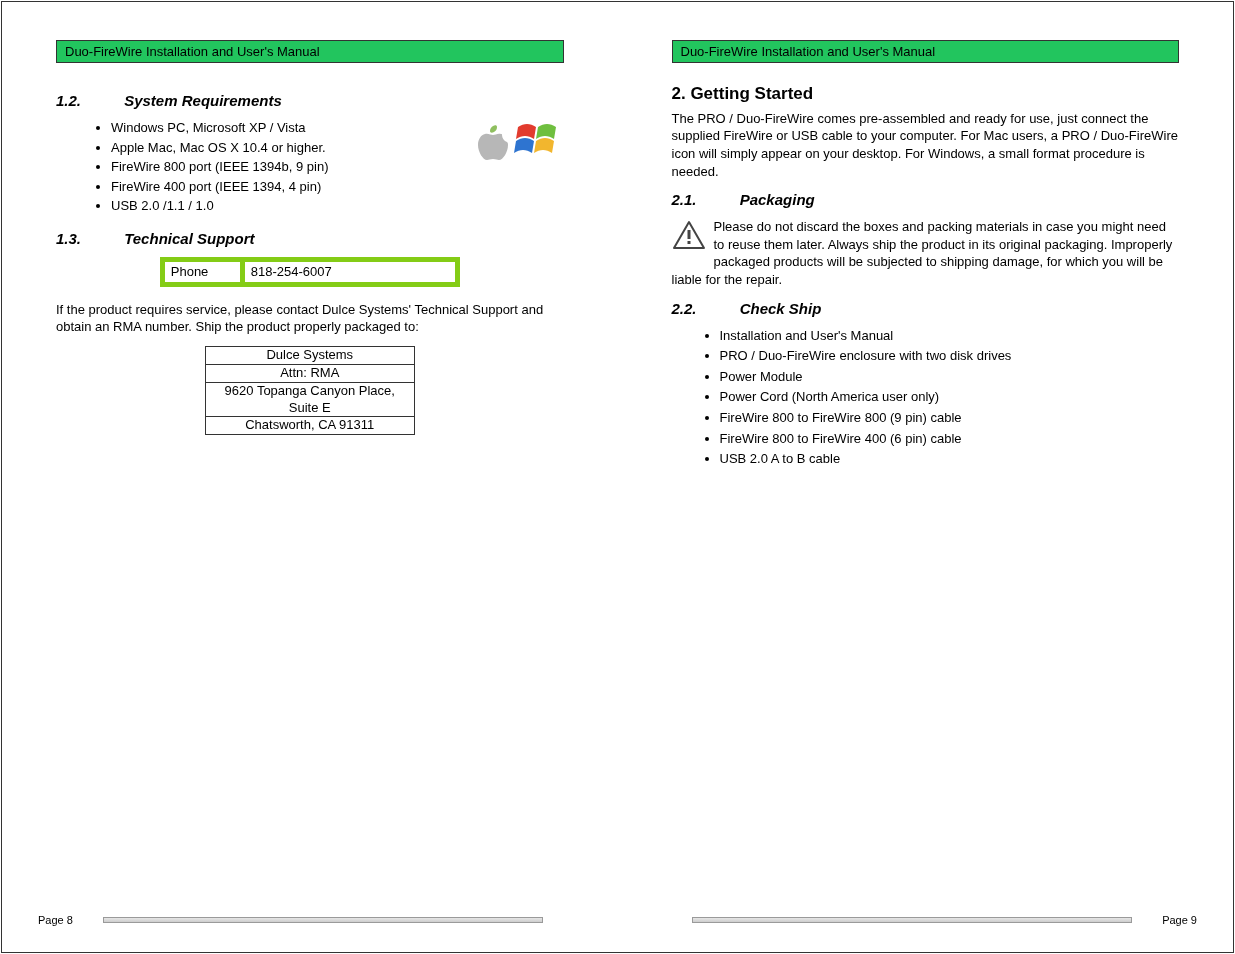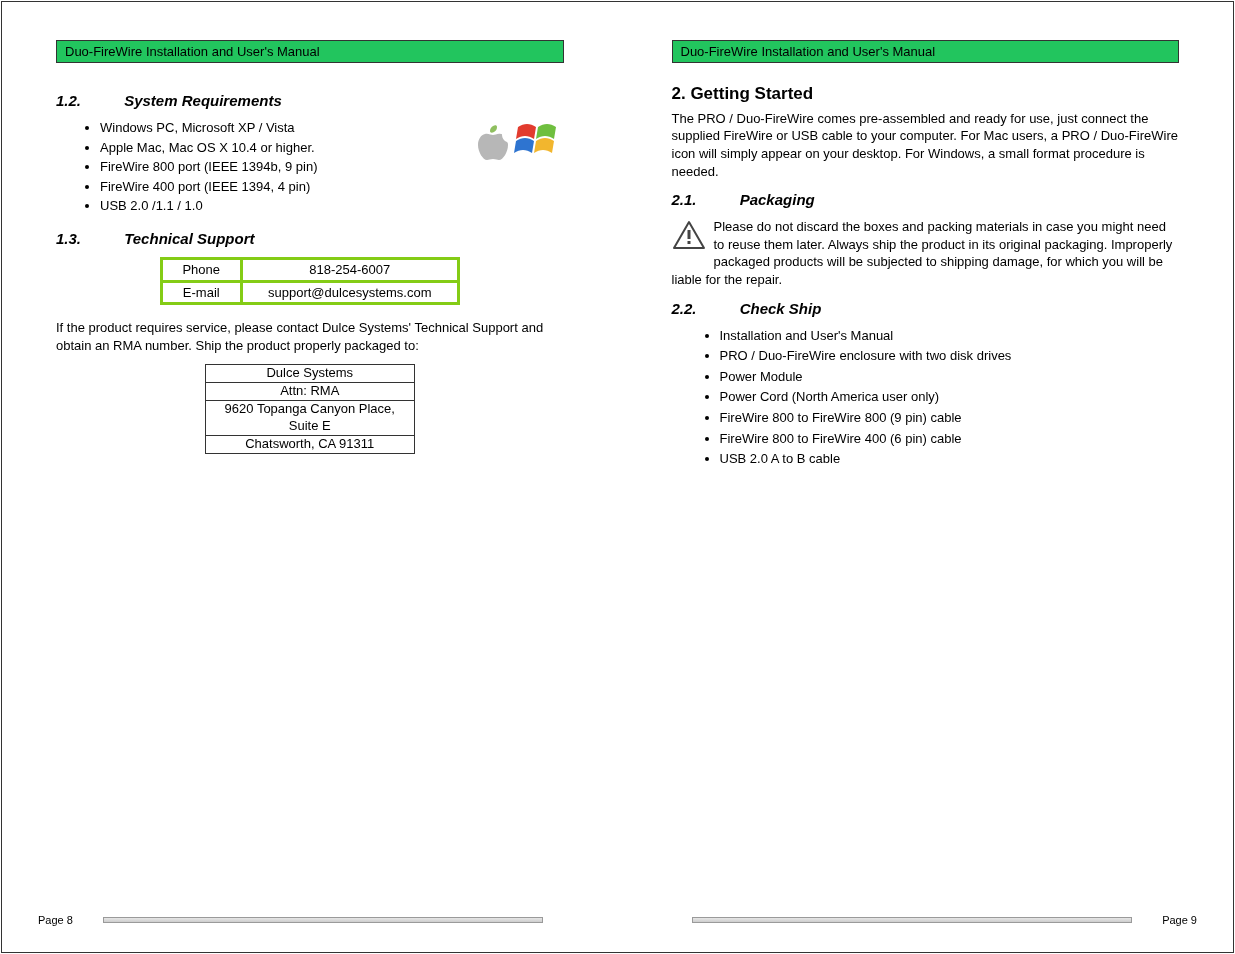--- a/index.html
+++ b/index.html
@@ -55,42 +55,42 @@
   .mainhead {
     font-weight: bold;
     font-size: 17px;
     margin: 2px 0 4px 0;
   }
   ul.bullets {
     margin: 6px 0 14px 0;
     padding-left: 44px;
   }
   ul.bullets li {
-    margin: 2px 0;
+    margin: 2px 11px;
     font-size: 13px;
   }
   ul.checklist {
     margin: 8px 0 14px 0;
     padding-left: 48px;
   }
   ul.checklist li {
     margin: 3px 0;
     font-size: 13px;
   }
   .para { margin: 4px 0 10px 0; font-size: 13px; }
   .contact-table {
     border-collapse: collapse;
     margin: 6px auto 14px auto;
     font-size: 13px;
     width: 300px;
   }
   .contact-table td {
-    border: 3px solid #84cc16;
+    border: 5px solid #84cc16;
     padding: 1px 6px;
-    text-align: center;
+    text-align: left;
   }
   .contact-table td.label { width: 80px; }
   .addr-table {
     border-collapse: collapse;
     margin: 8px auto 14px auto;
     font-size: 13px;
     width: 210px;
   }
   .addr-table td {
     border: 1px solid #333;
@@ -178,24 +178,20 @@
         <span class="num">1.3.</span>
         <span>Technical Support</span>
       </div>
 
       <table class="contact-table">
         <tbody>
             <tr>
           <td class="label">Phone</td>
           <td>818-254-6007</td>
         </tr>
-        <tr>
-          <td class="label">E-mail</td>
-          <td>support@dulcesystems.com</td>
-        </tr>
       </tbody>
         </table>
 
       <div class="para">If the product requires service, please contact Dulce Systems' Technical Support and obtain an RMA number.  Ship the product properly packaged to:</div>
 
       <table class="addr-table">
         <tbody>
             <tr>
               <td>Dulce Systems</td>
             </tr>

